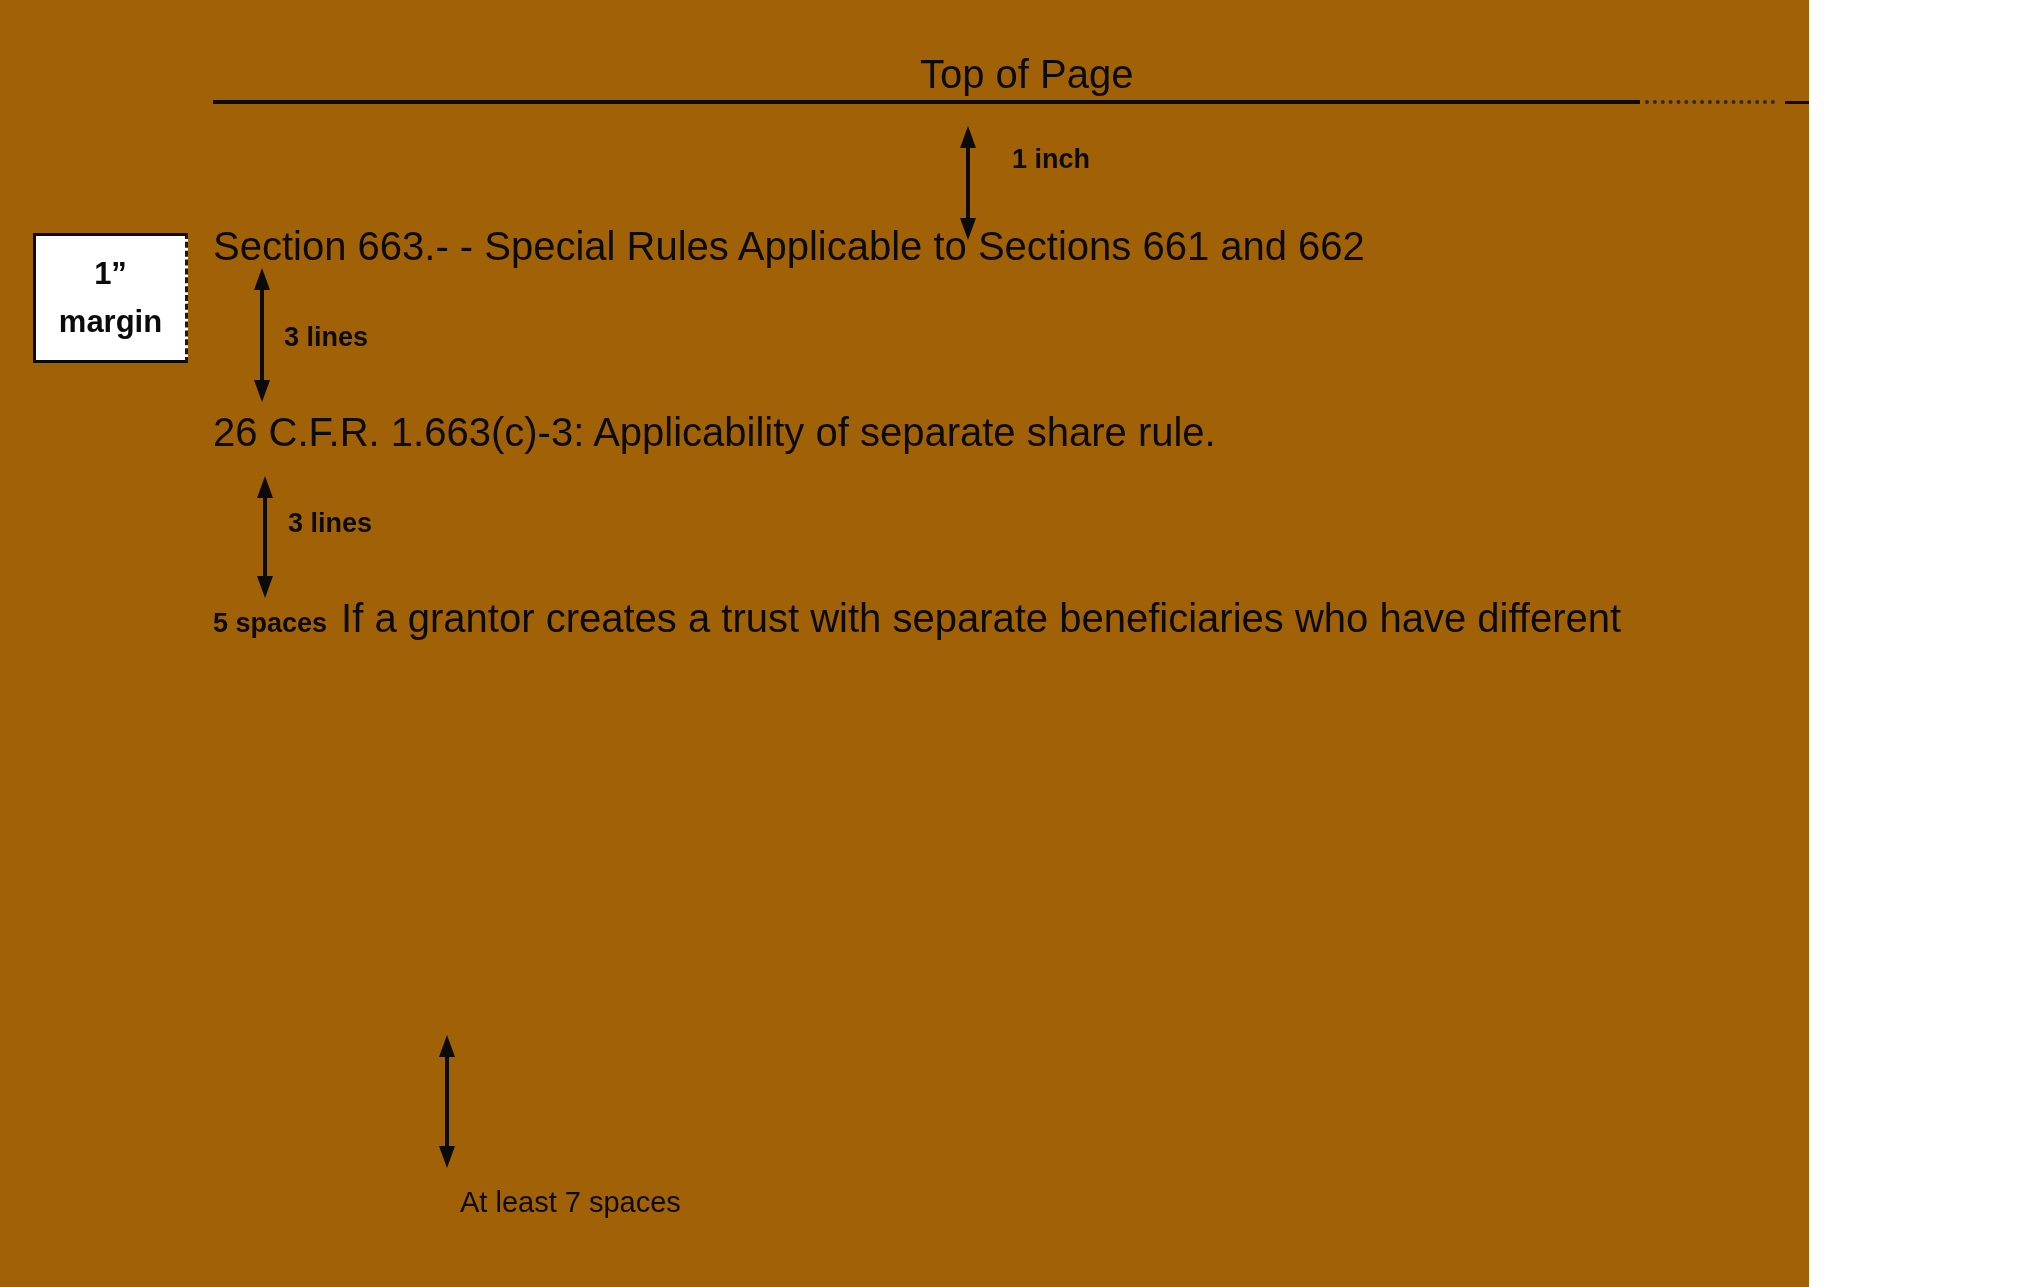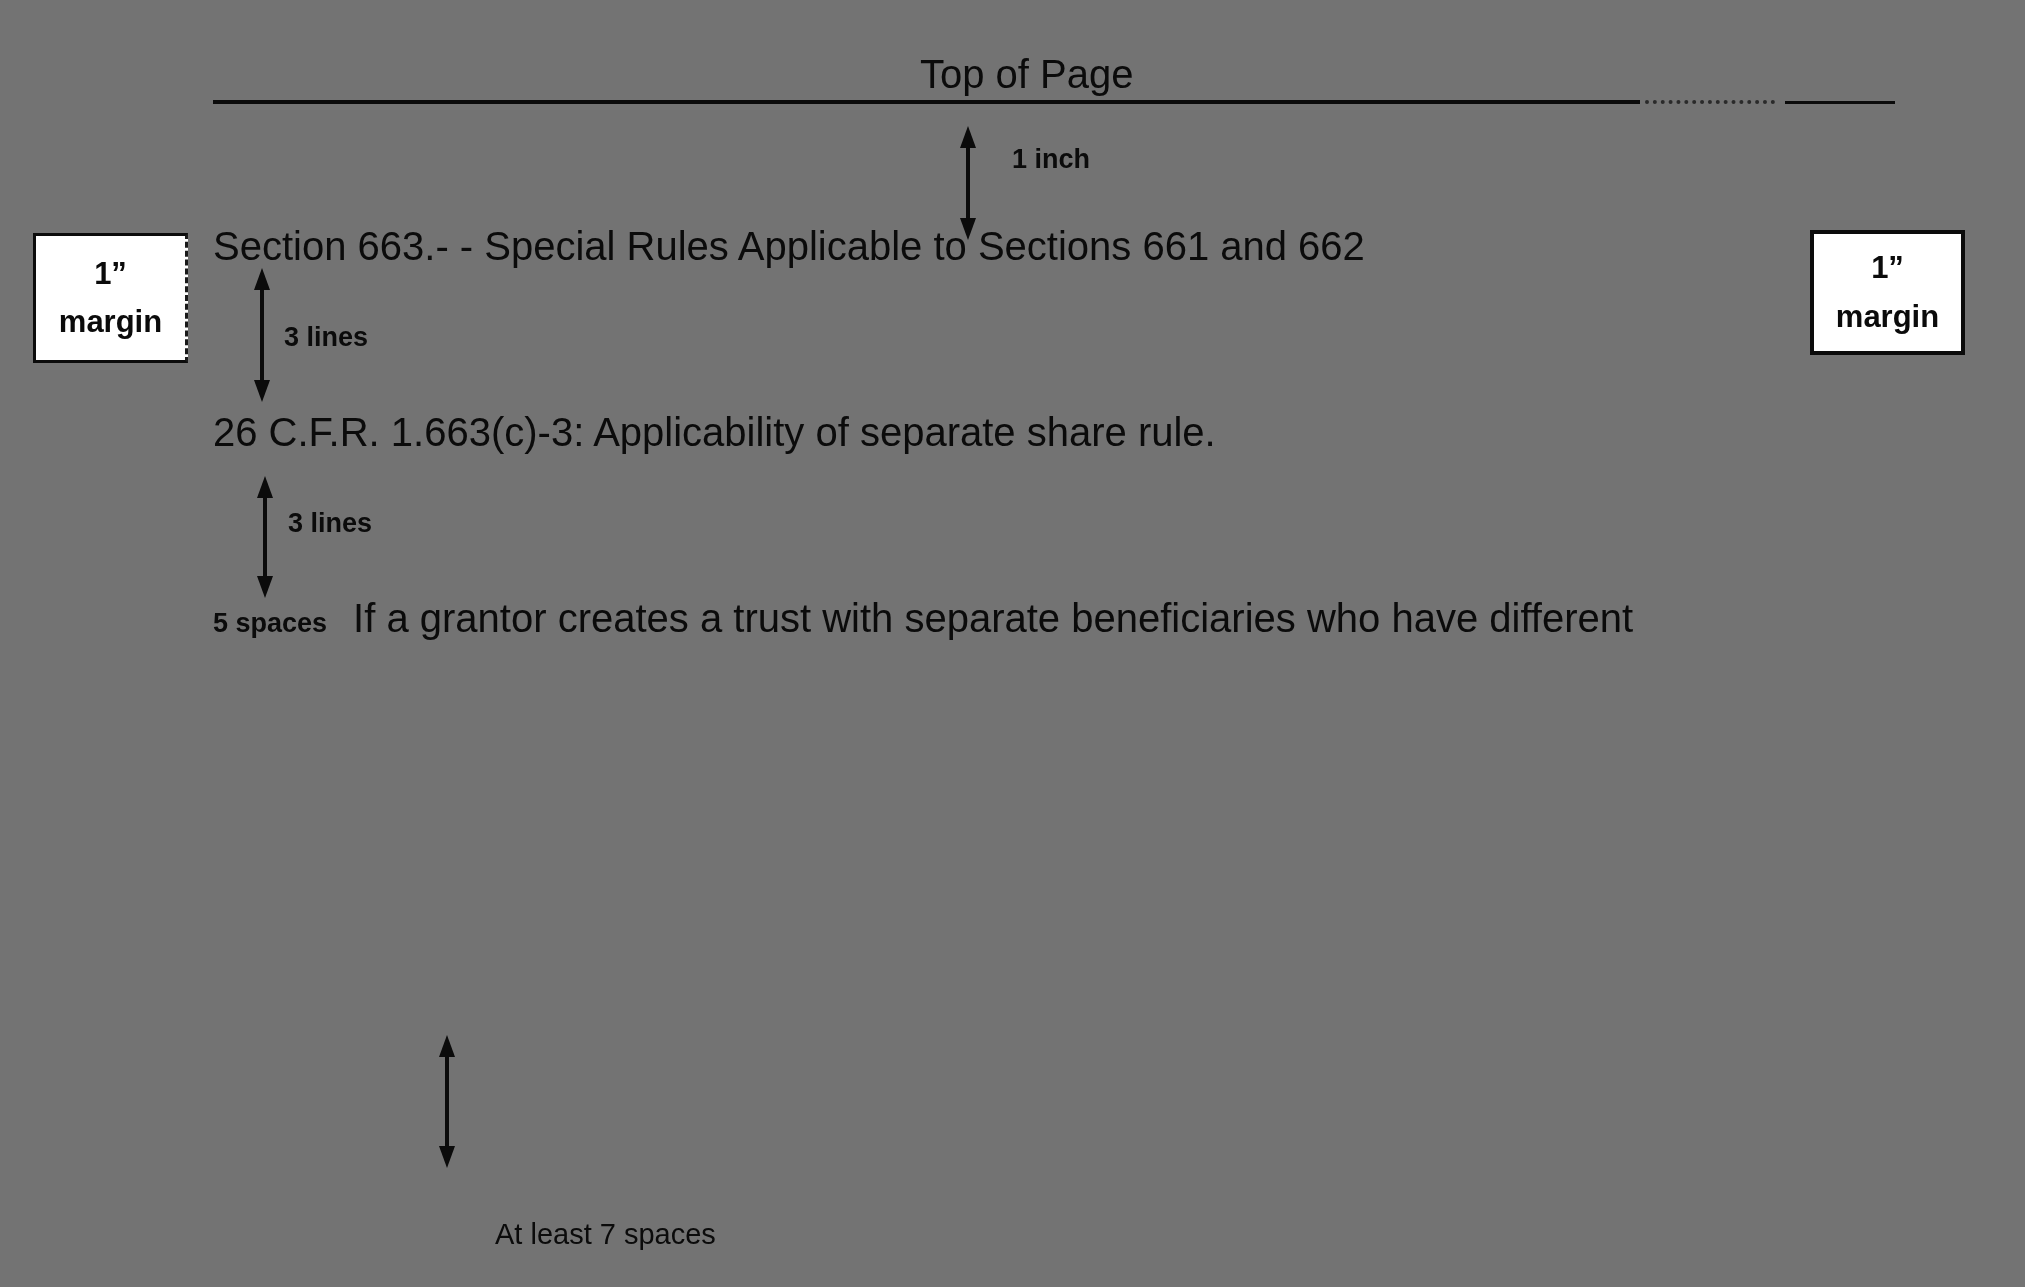--- a/index.html
+++ b/index.html
@@ -1,19 +1,19 @@
 <!DOCTYPE html>
 <html><head>
 <meta charset="utf-8">
 <style>
   html,body{margin:0;padding:0;background:#ffffff;}
   .page{
     position:relative;
-    width:2025px;height:1287px;
-    background:#737373;
+    width:1809px;height:1287px;
+    background:#a16207;
     font-family:"Liberation Sans", sans-serif;
     color:#0b0b0b;
     overflow:hidden;
     text-decoration:underline;
   }
   .abs{position:absolute;white-space:nowrap;}
 
   
   .doc-text{font-size:40px;line-height:1.1;color:#0b0b0b;}
   .top-label{font-size:40px;}
@@ -46,21 +46,21 @@
     display:inline-block;
     height:5px;
     border-bottom:4px solid #0b0b0b;
     vertical-align:-3px;
   }
   .blank.rev{width:180px;margin-left:10px;}
   .blank.pg{width:130px;margin-left:14px;}
   .line3 span{white-space:pre;}
 
   .body-line{display:flex;align-items:baseline;}
-  .body-line .indent-label{margin-right:26px;}
+  .body-line .indent-label{margin-right:14px;}
 
   svg.arrow{position:absolute;overflow:visible;}
 </style>
 </head>
 <body>
 
 <div class="page">
 
   <div class="abs top-label" style="left:920px;top:52px;">Top of Page</div>
 
@@ -108,15 +108,15 @@
     <span>If a grantor creates a trust with separate beneficiaries who have different</span>
   </div>
 
 
 
   <svg class="arrow" style="left:434px;top:1035px;" width="26" height="133" viewBox="0 0 26 133">
     <line x1="13" y1="10" x2="13" y2="123" stroke="#0b0b0b" stroke-width="4"></line>
     <polygon points="13,0 5,22 21,22" fill="#0b0b0b"></polygon>
     <polygon points="13,133 5,111 21,111" fill="#0b0b0b"></polygon>
   </svg>
-  <div class="abs ann-reg" style="left:495px;top:1186px;margin-top:32px;">At least 7 spaces</div>
+  <div class="abs ann-reg" style="left:460px;top:1186px;">At least 7 spaces</div>
 
 </div>
 
 </body></html>

